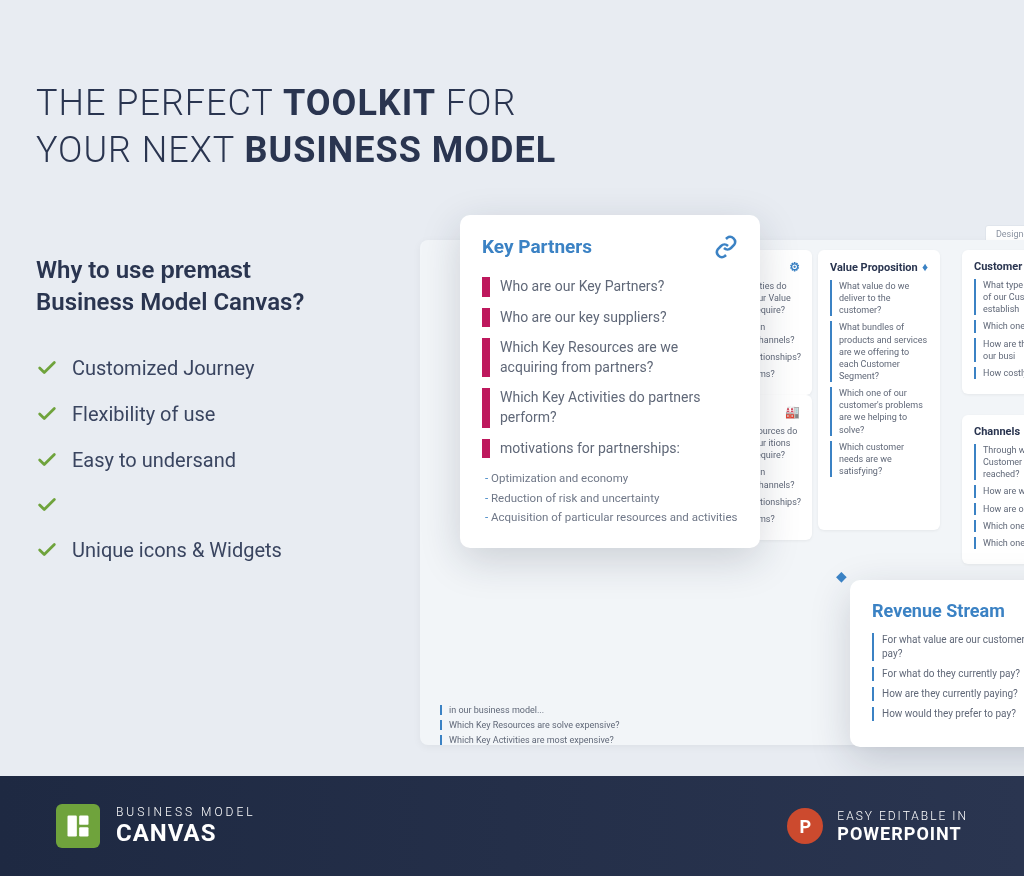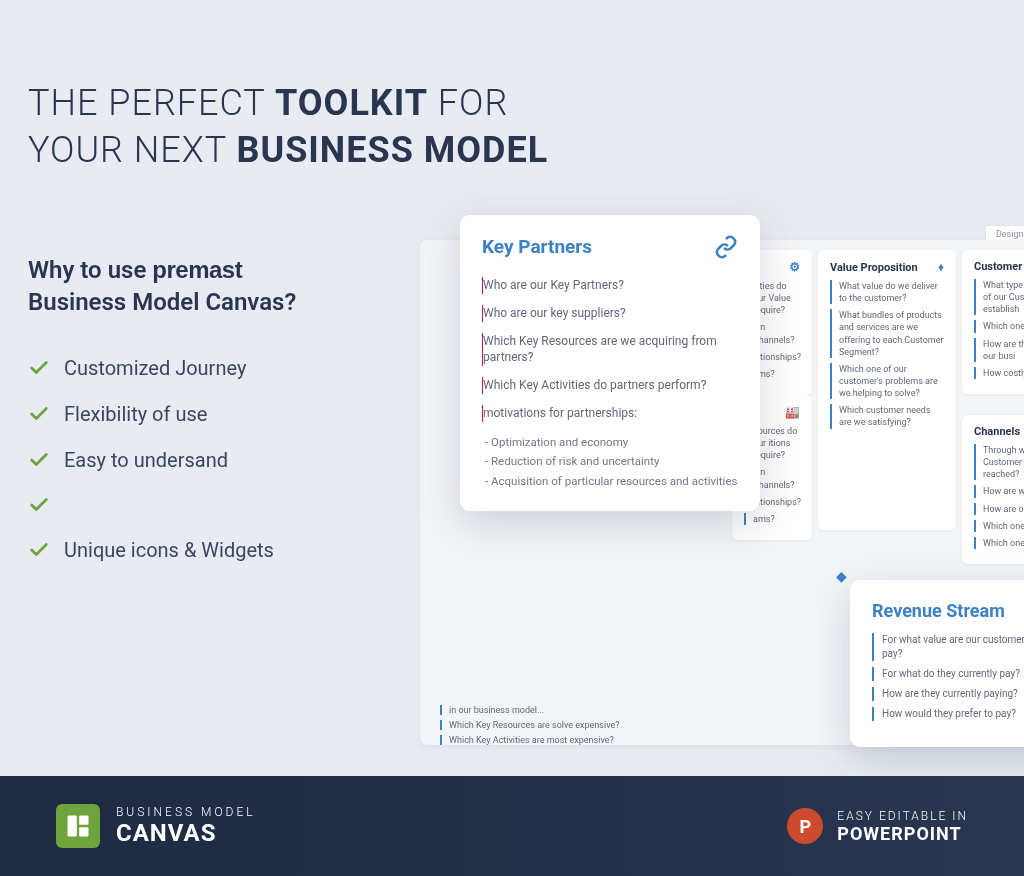--- a/index.html
+++ b/index.html
@@ -1,17 +1,17 @@
 <!DOCTYPE html>
 <html><head>
 <meta charset="utf-8">
 <style>
 *{margin:0;padding:0;box-sizing:border-box}
 body{font-family:-apple-system,BlinkMacSystemFont,"Segoe UI",Roboto,sans-serif;width:1024px;height:876px;background:#e8ecf2;overflow:hidden;position:relative}
-.main{padding:80px 28px 0}
+.main{padding:80px 36px 0}
 .title{font-size:36px;font-weight:300;color:#2a3550;letter-spacing:1px;line-height:1.3}
 .title b{font-weight:700}
 .subtitle{font-size:24px;font-weight:600;color:#2a3550;margin-top:80px;line-height:1.35}
 .brand{font-family:Liberation Sans, sans-serif;font-weight:700;letter-spacing:-0.5px}
 .bullets{margin-top:38px}
 .bullet{display:flex;align-items:center;gap:14px;margin-bottom:22px}
 .check{width:22px;height:22px;flex-shrink:0}
 .check svg{stroke:#6fa33c;stroke-width:3;fill:none;stroke-linecap:round;stroke-linejoin:round}
 .bullet span{font-size:20px;color:#3a4560}
 .canvas-area{position:absolute;top:225px;left:420px;width:640px;height:520px}
@@ -19,21 +19,21 @@
 .bg-card .hd{font-size:11px;font-weight:700;color:#2a3550;margin-bottom:6px;display:flex;justify-content:space-between;align-items:center}
 .bg-card .hd .ic{color:#3b82c4;font-size:12px}
 .bg-card .q{font-size:9px;color:#606878;line-height:1.35;padding-left:7px;border-left:2px solid #3b82c4;margin-bottom:5px}
 .designed{position:absolute;top:0;right:0;font-size:9px;color:#8a92a0;background:#fff;border:1px solid #e0e5ec;padding:3px 10px;border-radius:3px}
 .wrap{position:absolute;top:15px;left:0;right:0;bottom:0;background:#f2f5f8;border-radius:8px;box-shadow:0 2px 8px rgba(0,0,0,0.05)}
 .front-card{position:absolute;background:#fff;border-radius:10px;box-shadow:0 12px 40px rgba(30,40,60,0.18);padding:20px 22px}
 .kp{top:-10px;left:40px;width:300px}
 .kp .hd{display:flex;justify-content:space-between;align-items:flex-start;margin-bottom:14px}
 .kp .hd h3{font-size:19px;font-weight:700;color:#3b82c4}
 .kp .hd .ic{color:#3b82c4}
-.kp .q{font-size:12px;color:#606878;line-height:1.4;border-left:1px solid #be185d;margin-bottom:11px}
+.kp .q{font-size:14px;color:#606878;line-height:1.4;padding-left:10px;border-left:8px solid #be185d;margin-bottom:11px}
 .kp .sub{font-size:11.5px;color:#707888;margin-left:3px;line-height:1.7}
 .kp .sub div::before{content:"- ";color:#3b82c4}
 .rs{top:355px;left:430px;width:280px}
 .rs .hd{display:flex;justify-content:space-between;margin-bottom:12px}
 .rs .hd h3{font-size:18px;font-weight:700;color:#3b82c4}
 .rs .q{font-size:10px;color:#606878;line-height:1.4;padding-left:8px;border-left:2px solid #3b82c4;margin-bottom:6px}
 .bottom{position:absolute;top:465px;left:20px}
 .bottom .q{font-size:9px;color:#606878;padding-left:7px;border-left:2px solid #3b82c4;margin-bottom:5px}
 .footer{position:absolute;bottom:0;left:0;right:0;height:100px;background:linear-gradient(90deg,#1e2942 0%,#2a3550 100%);display:flex;align-items:center;justify-content:space-between;padding:0 56px}
 .fleft{display:flex;align-items:center;gap:16px}
@@ -108,21 +108,21 @@
     <div class="bg-card" style="top:155px;left:312px;width:80px">
       <div class="hd">
           <span>es</span>
           <span class="ic" style="color:#cc4a2e">🏭</span>
         </div>
       <div class="q">sources do our itions require?</div>
         <div class="q">ion Channels?</div>
         <div class="q">lationships?</div>
         <div class="q">ams?</div>
     </div>
-    <div class="bg-card" style="top:10px;left:398px;width:138px;height:280px">
+    <div class="bg-card" style="top:10px;left:398px;width:122px;height:280px">
       <div class="hd">
           <span>Value Proposition</span>
           <span class="ic">♦</span>
         </div>
       <div class="q">What value do we deliver to the customer?</div>
         <div class="q">What bundles of products and services are we offering to each Customer Segment?</div>
         <div class="q">Which one of our customer's problems are we helping to solve?</div>
         <div class="q">Which customer needs are we satisfying?</div>
     </div>
     <div class="bg-card" style="top:10px;left:542px;width:90px">

